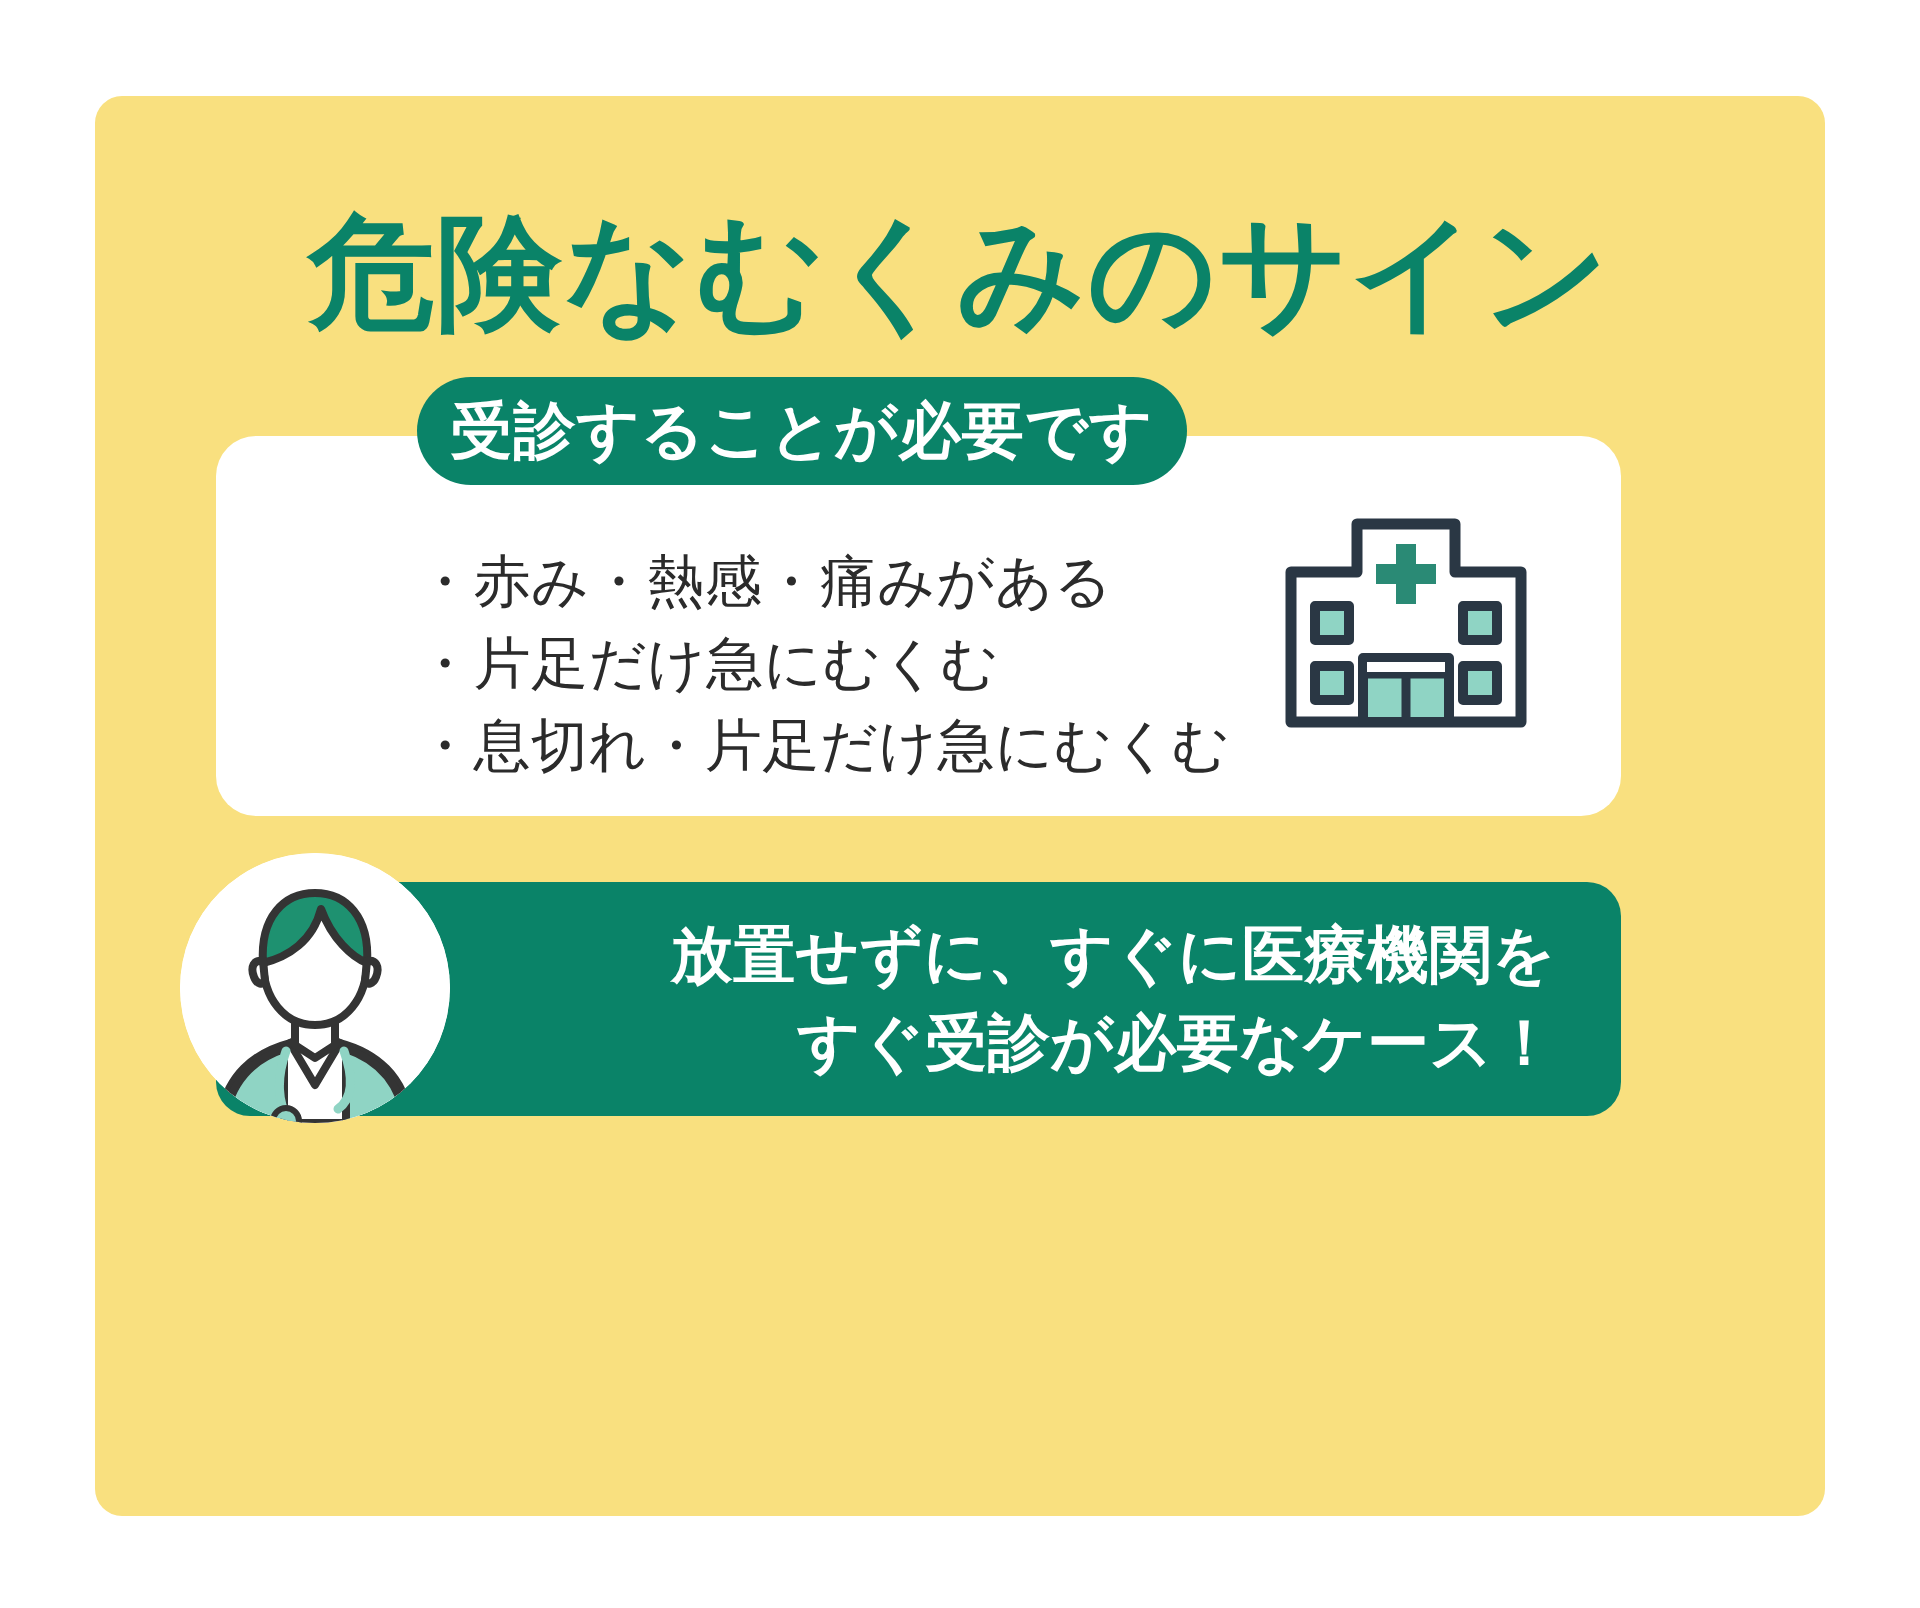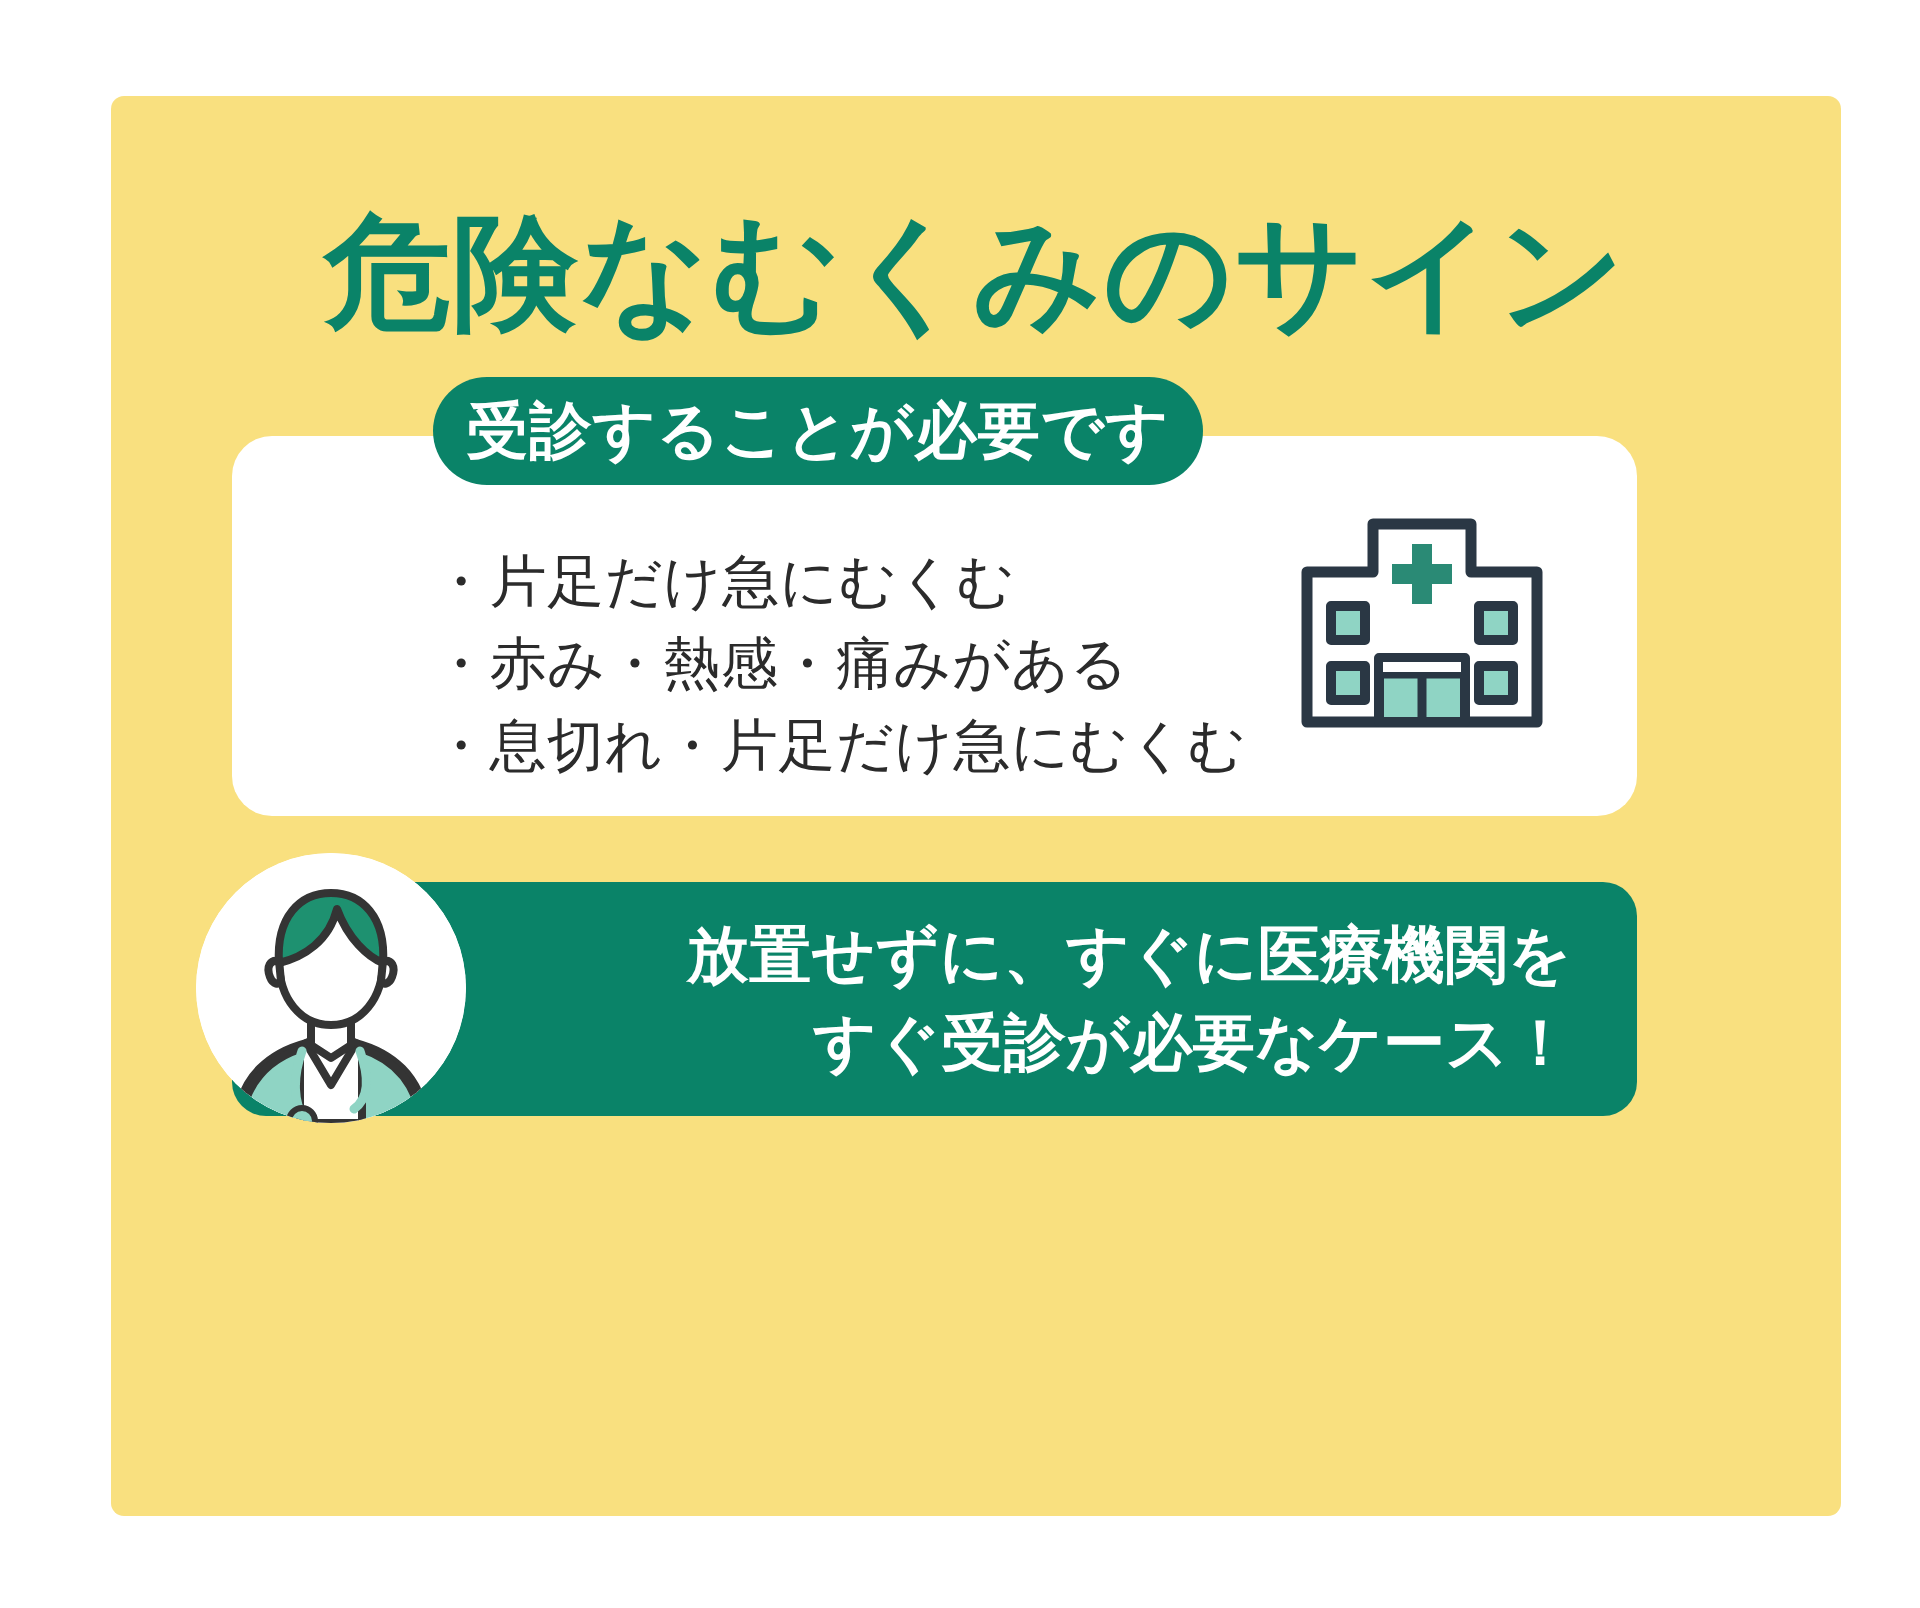--- a/index.html
+++ b/index.html
@@ -16,23 +16,22 @@
   }
 
   
   .poster {
     position: absolute;
     left: 95px;
     top: 96px;
     width: 1730px;
     height: 1420px;
     background: #F9E07F;
-    border-radius: 13px;
+    border-radius: 27px;
     box-sizing: border-box;
-    margin-left: 16px;
   }
 
   
   .title {
     position: absolute;
     left: 0;
     top: 103px;
     width: 100%;
     text-align: center;
     color: #0A8368;
@@ -147,22 +146,22 @@
 </head>
 <body>
 
 <div class="poster">
 
   <div class="title">危険なむくみのサイン</div>
 
   <div class="panel">
 
     <div class="bullets">
+      <div class="bullet-line">・赤み・熱感・痛みがある</div>
       <div class="bullet-line">・片足だけ急にむくむ</div>
-      <div class="bullet-line">・赤み・熱感・痛みがある</div>
       <div class="bullet-line">・息切れ・片足だけ急にむくむ</div>
     </div>
 
     <div class="hospital-icon">
       <svg viewBox="0 0 250 218" width="250" height="218" xmlns="http://www.w3.org/2000/svg">
 
         <path d="M10 58 H76 V10 H174 V58 H240 V208 H10 Z" fill="#ffffff" stroke="#2A3744" stroke-width="11" stroke-linejoin="round" stroke-linecap="round"></path>
 
         <path d="M115 30 H135 V50 H155 V70 H135 V90 H115 V70 H95 V50 H115 Z" fill="#2A8A75"></path>
 

